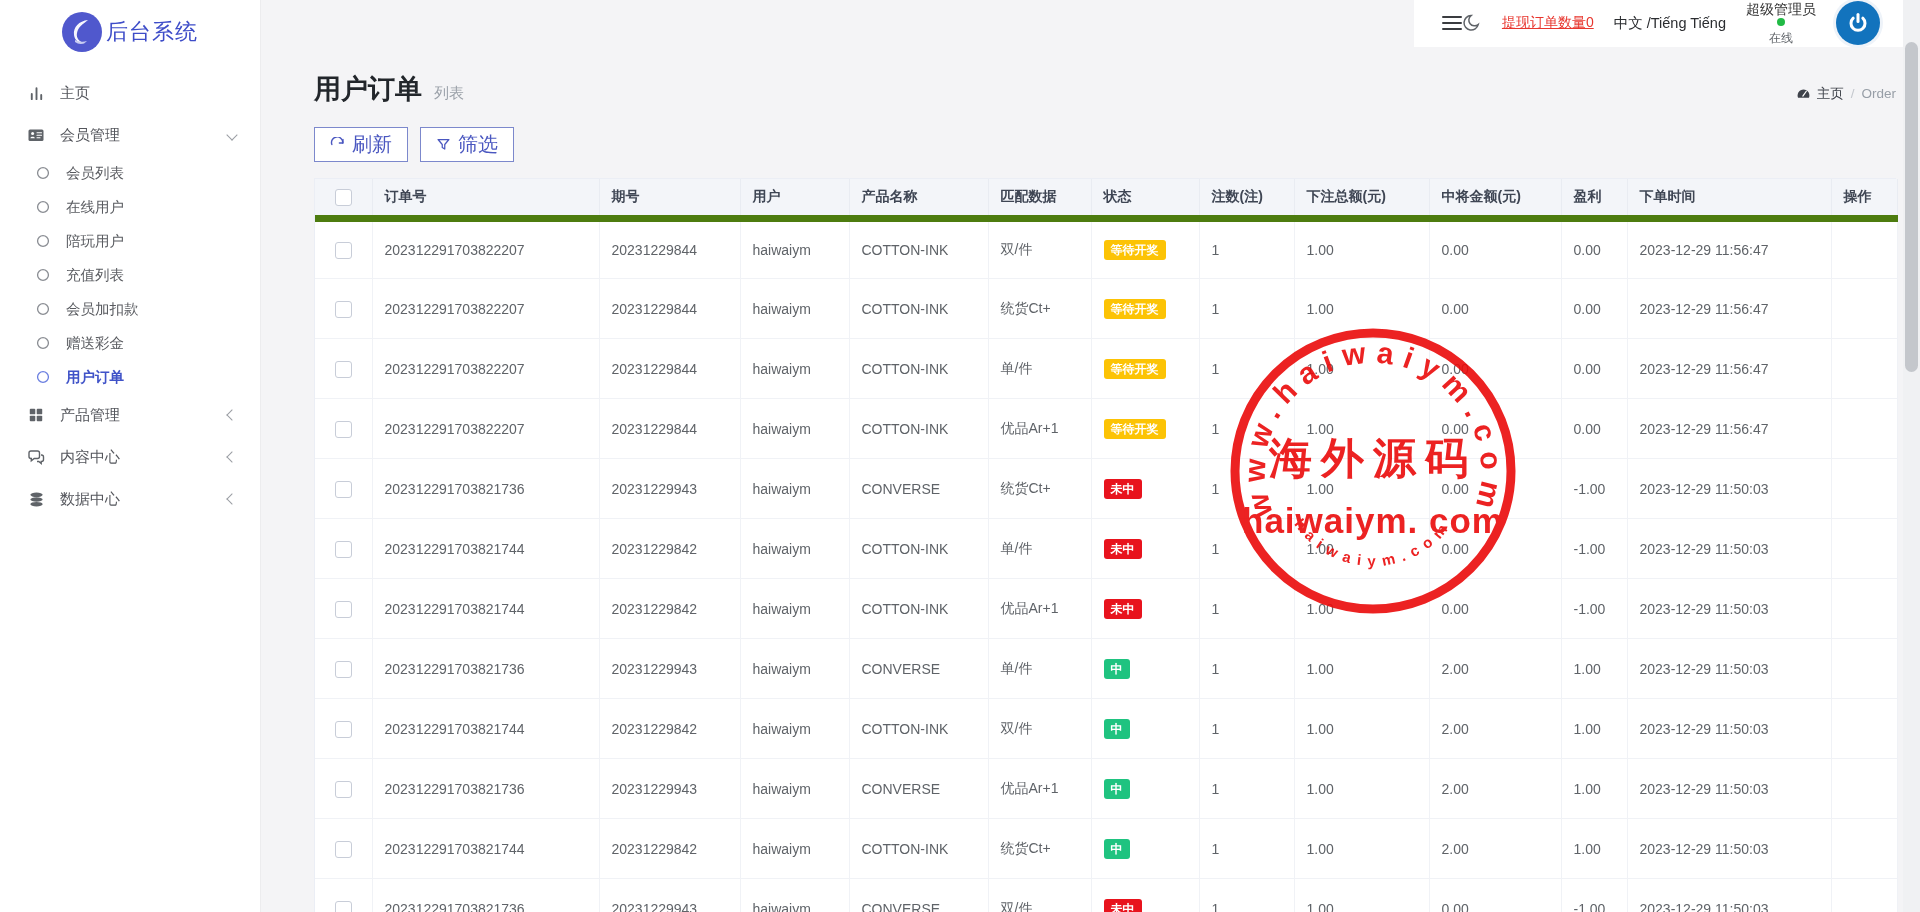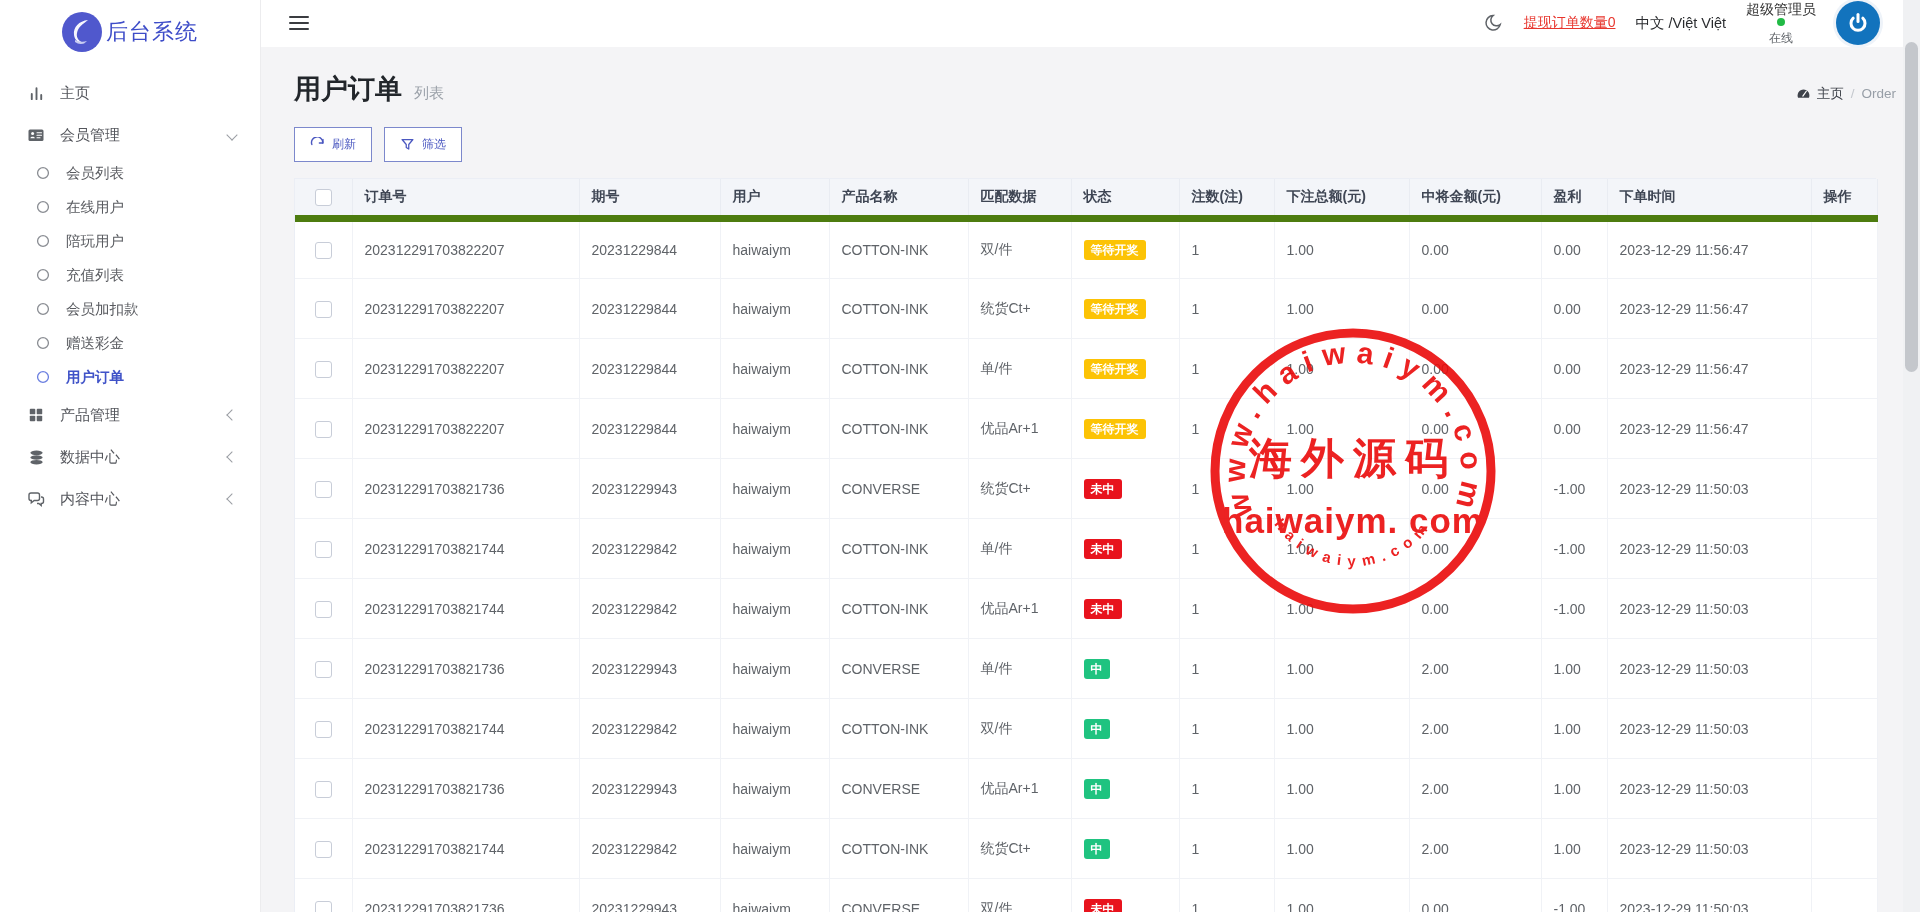--- a/index.html
+++ b/index.html
@@ -18,21 +18,21 @@
   .m-item .ic { width:18px; height:18px; margin-right:15px; display:flex; align-items:center; justify-content:center; }
   .m-item .lbl { flex:1; }
   .m-sub { display:flex; align-items:center; height:34px; padding:0 24px 0 36px; cursor:pointer; color:#595b60; font-size:14.5px; }
   .m-sub .bullet { width:14px; height:14px; margin-right:16px; }
   .m-sub.active { color:#4053c8; font-weight:bold; }
   .chev { width:8px; height:8px; border-left:1.6px solid #9a9da3; border-bottom:1.6px solid #9a9da3; display:inline-block; }
   .chev.left { transform:rotate(45deg); }
   .chev.down { transform:rotate(-45deg); }
 
   
-  .main { flex:1; display:flex; flex-direction:column; position:relative; }
+  .main { flex:1; display:flex; flex-direction:column; position:relative;align-items:flex-end; }
   .topbar { height:56px; background:#fff; display:flex; align-items:center; padding:0 40px 0 28px; }
   .burger { width:20px; height:14px; display:flex; flex-direction:column; justify-content:space-between; cursor:pointer; }
   .burger span { display:block; height:2px; background:#3a3c40; border-radius:1px; }
   .topbar .spacer { flex:1; }
   .top-right { display:flex; align-items:center; gap:20px; }
   .moon { cursor:pointer; display:flex; }
   .withdraw-badge { color:#e8362e; font-size:14px; text-decoration:underline; cursor:pointer; }
   .lang { color:#2b2d30; font-size:14.5px; cursor:pointer; }
   .admin { text-align:right; line-height:1.3; cursor:pointer; }
   .admin .name { font-size:14px; color:#333; }
@@ -45,21 +45,21 @@
   .title-group { display:flex; align-items:baseline; gap:12px; }
   .page-title { font-size:27px; font-weight:bold; color:#22262b; }
   .page-subtitle { font-size:15px; color:#9aa0a8; }
   .breadcrumb { display:flex; align-items:center; gap:7px; font-size:13.5px; color:#5a5e66; padding-bottom:4px; }
   .breadcrumb .sep { color:#c3c7cd; }
   .breadcrumb .current { color:#979ea7; }
   .crumb-home { display:flex; align-items:center; gap:6px; cursor:pointer; color:#3f434b; }
 
   .toolbar { margin-top:20px; display:flex; gap:12px; }
   .btn { height:35px; padding:0 15px; background:#fff; border:1px solid #7c88cc; border-radius:0;
-         color:#4a57c0; font-size:12px; display:flex; align-items:center; gap:7px; cursor:pointer;
+         color:#4a57c0; font-size:20px; display:flex; align-items:center; gap:7px; cursor:pointer;
          font-family:inherit; }
 
   .table-wrap { margin-top:16px; background:#fff; border:1px solid #ebeef5; border-bottom:none; width:1582px; }
   table { border-collapse:collapse; table-layout:fixed; width:1582px; font-size:14px; }
   th { background:#f3f5f9; height:40px; text-align:left; padding:0 12px; color:#3f4654; font-weight:bold;
        border-right:1px solid #e9ecf2; border-bottom:7px solid #4d7c0f; white-space:nowrap; overflow:hidden; }
   td { height:60px; padding:0 12px; color:#5f6368; border-right:1px solid #f0f2f6; border-bottom:1px solid #f0f2f6;
        white-space:nowrap; overflow:hidden; background:#fff; }
   th.c-check, td.c-check { text-align:center; padding:0; }
   .checkbox { width:17px; height:17px; border:1.5px solid #c8cdd8; border-radius:3px; display:inline-block; background:#fff; cursor:pointer; vertical-align:middle; }
@@ -160,37 +160,37 @@
               <rect x="9.8" y="2" width="6.2" height="6.2" rx="1" fill="#5f6368"></rect>
               <rect x="2" y="9.8" width="6.2" height="6.2" rx="1" fill="#5f6368"></rect>
               <rect x="9.8" y="9.8" width="6.2" height="6.2" rx="1" fill="#5f6368"></rect>
             </svg>
           </span>
           <span class="lbl">产品管理</span>
           <span class="chev left"></span>
         </div>
         <div class="m-item">
           <span class="ic">
+            <svg width="18" height="18" viewBox="0 0 18 18">
+              <path d="M2 5a2 2 0 012-2h6.5a2 2 0 012 2v3.5a2 2 0 01-2 2H7.2L4.3 12.8v-2.3H4a2 2 0 01-2-2z" fill="none" stroke="#5f6368" stroke-width="1.4"></path>
+              <path d="M14 7h.5a2 2 0 012 2v2.5a2 2 0 01-2 2h-.3v2l-2.4-2H10" fill="none" stroke="#5f6368" stroke-width="1.4"></path>
+            </svg>
+          </span>
+          <span class="lbl">内容中心</span>
+          <span class="chev left"></span>
+        </div>
+        <div class="m-item">
+          <span class="ic">
             <svg width="17" height="17" viewBox="0 0 18 18">
               <ellipse cx="9" cy="4" rx="6.5" ry="2.4" fill="#5f6368"></ellipse>
               <ellipse cx="9" cy="9" rx="6.5" ry="2.4" fill="#5f6368"></ellipse>
               <ellipse cx="9" cy="14" rx="6.5" ry="2.4" fill="#5f6368"></ellipse>
             </svg>
           </span>
           <span class="lbl">数据中心</span>
-          <span class="chev left"></span>
-        </div>
-        <div class="m-item">
-          <span class="ic">
-            <svg width="18" height="18" viewBox="0 0 18 18">
-              <path d="M2 5a2 2 0 012-2h6.5a2 2 0 012 2v3.5a2 2 0 01-2 2H7.2L4.3 12.8v-2.3H4a2 2 0 01-2-2z" fill="none" stroke="#5f6368" stroke-width="1.4"></path>
-              <path d="M14 7h.5a2 2 0 012 2v2.5a2 2 0 01-2 2h-.3v2l-2.4-2H10" fill="none" stroke="#5f6368" stroke-width="1.4"></path>
-            </svg>
-          </span>
-          <span class="lbl">内容中心</span>
           <span class="chev left"></span>
         </div>
       </nav>
   </aside>
 
   <div class="main">
 
     <header class="topbar">
       <span class="burger">
           <span></span>
@@ -198,21 +198,21 @@
           <span></span>
         </span>
       <span class="spacer"></span>
       <div class="top-right">
         <span class="moon">
           <svg width="20" height="20" viewBox="0 0 20 20">
               <path d="M16.2 11.6A7.2 7.2 0 119 2.6a5.6 5.6 0 007.2 9z" fill="none" stroke="#5f6368" stroke-width="1.5"></path>
             </svg>
         </span>
         <span class="withdraw-badge">提现订单数量0</span>
-        <span class="lang">中文 /Việt Việt</span>
+        <span class="lang">中文 /Tiếng Tiếng</span>
         <div class="admin">
           <div class="name">超级管理员</div>
           <div class="online">
             <span class="dot"></span>
             <span>在线</span>
           </div>
         </div>
         <span class="power-btn">
           <svg width="26" height="26" viewBox="0 0 26 26">
             <path d="M8.2 8.2a7 7 0 109.6 0" fill="none" stroke="#fff" stroke-width="3" stroke-linecap="round"></path>

